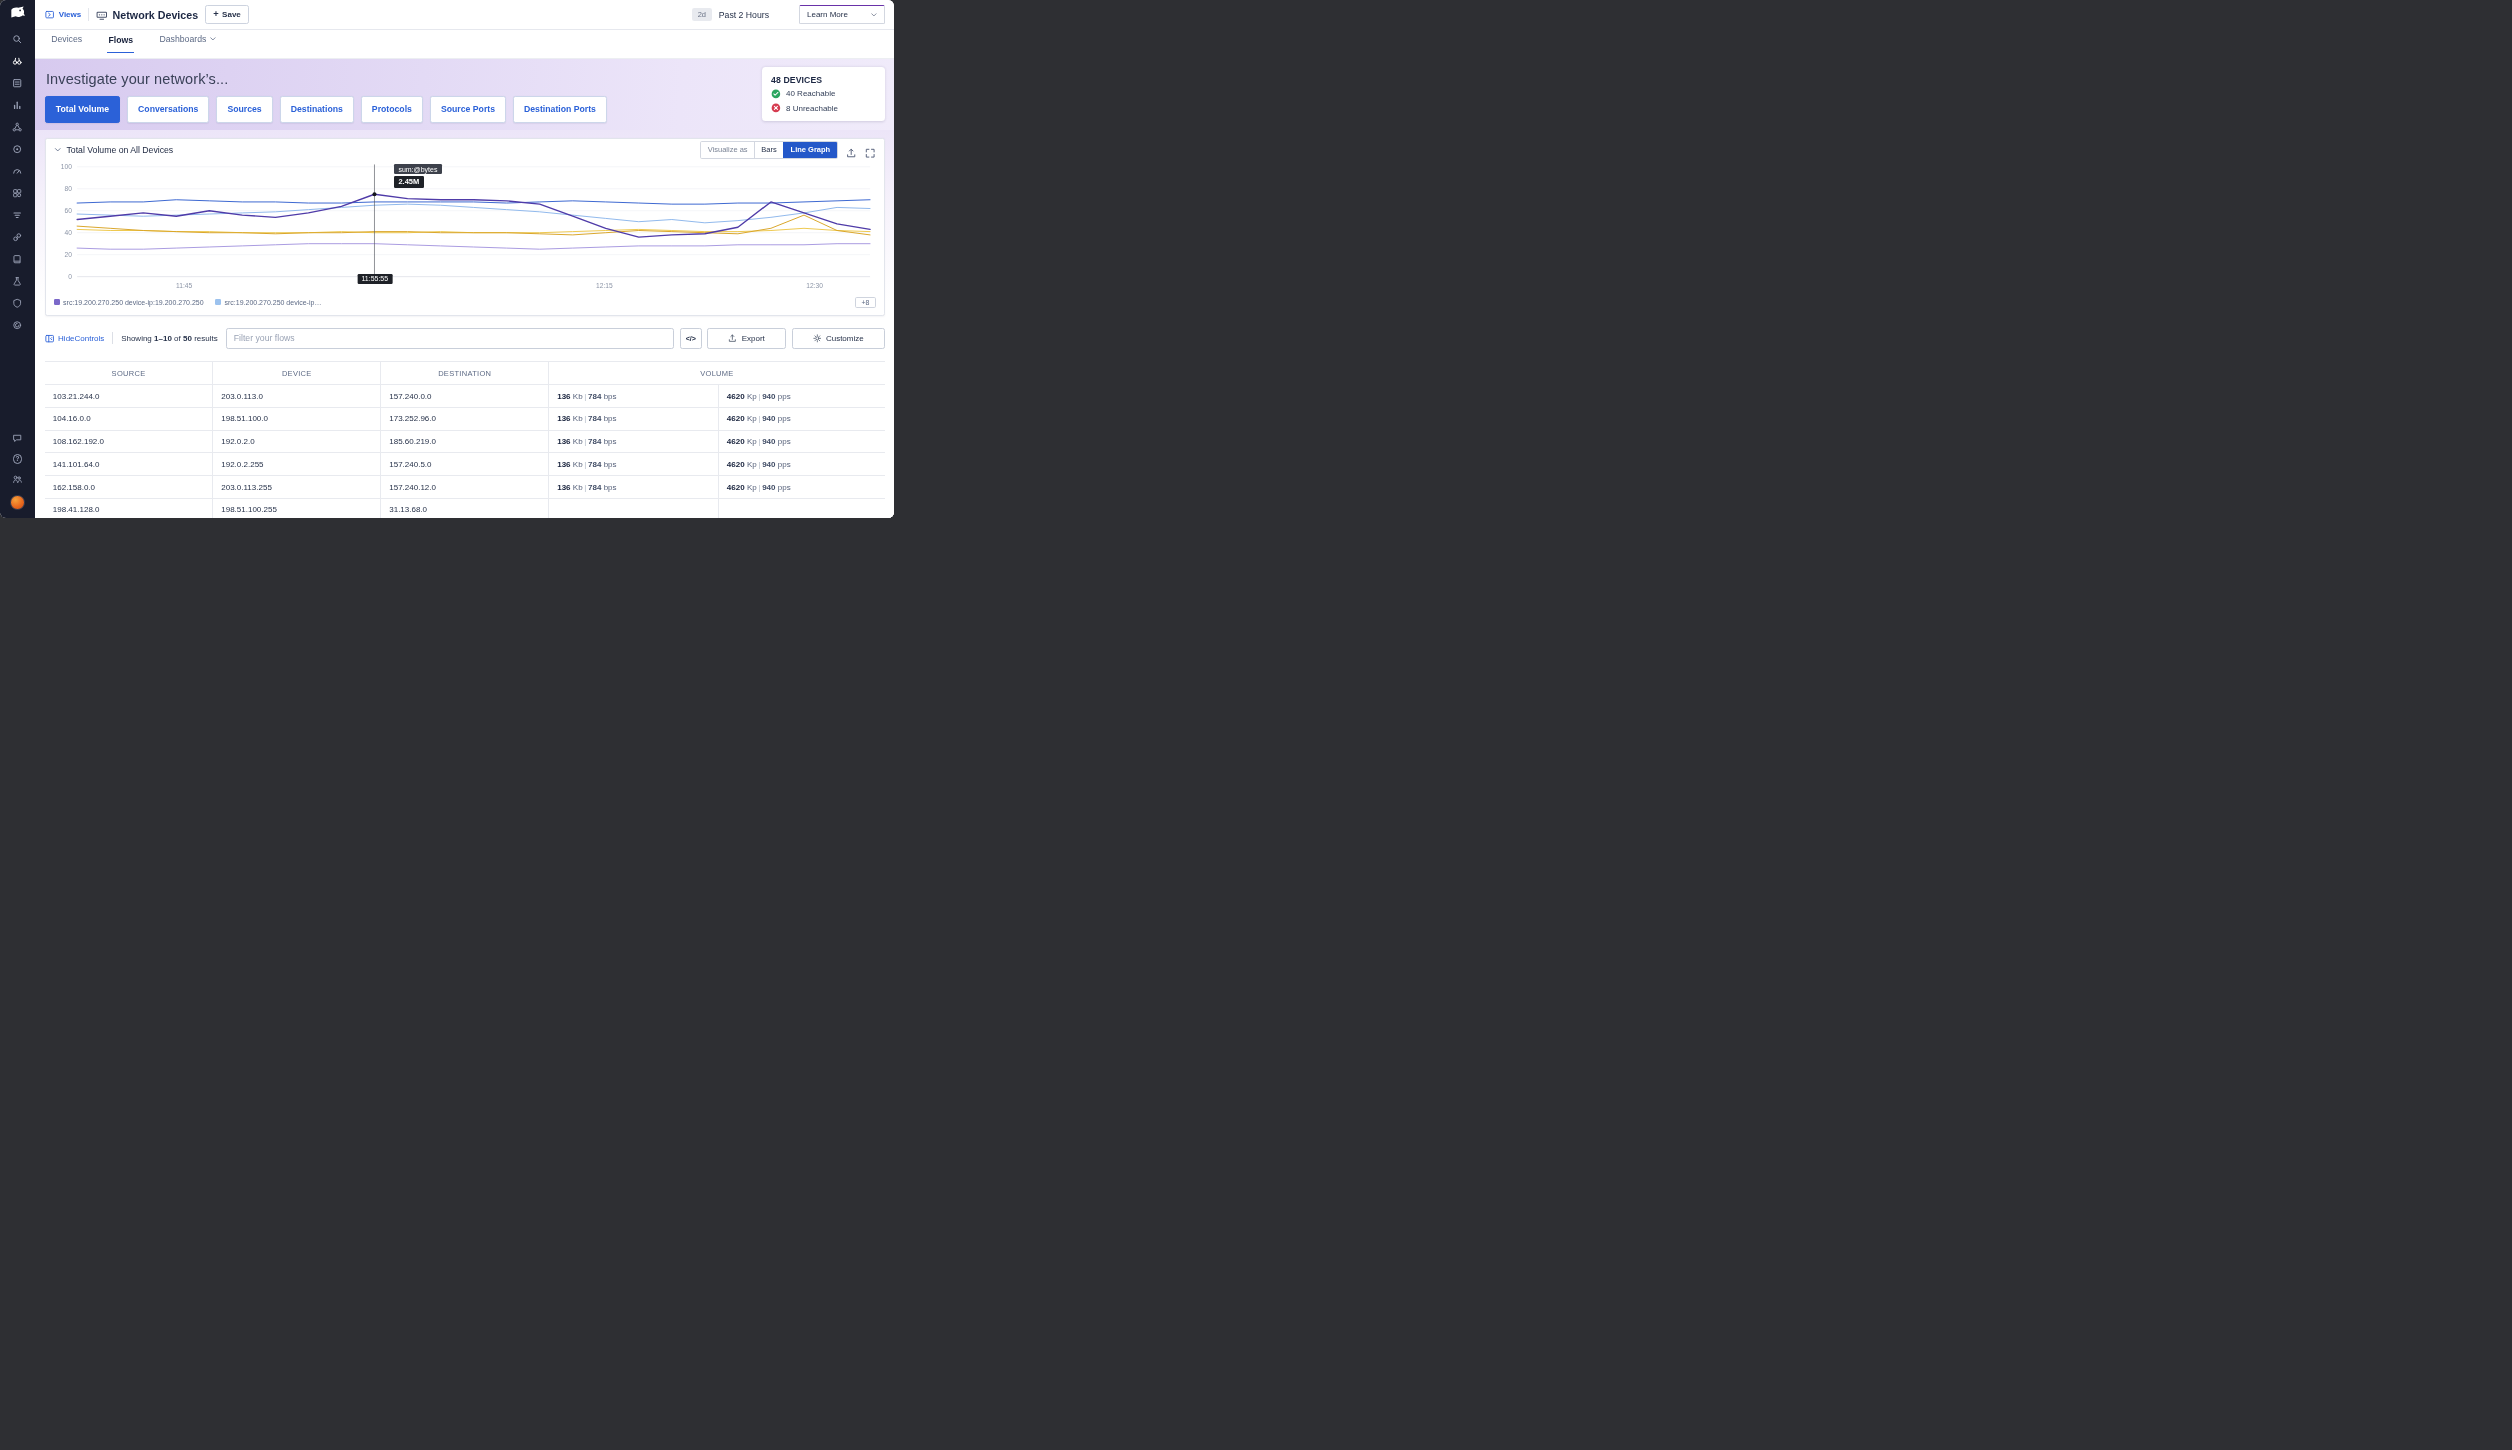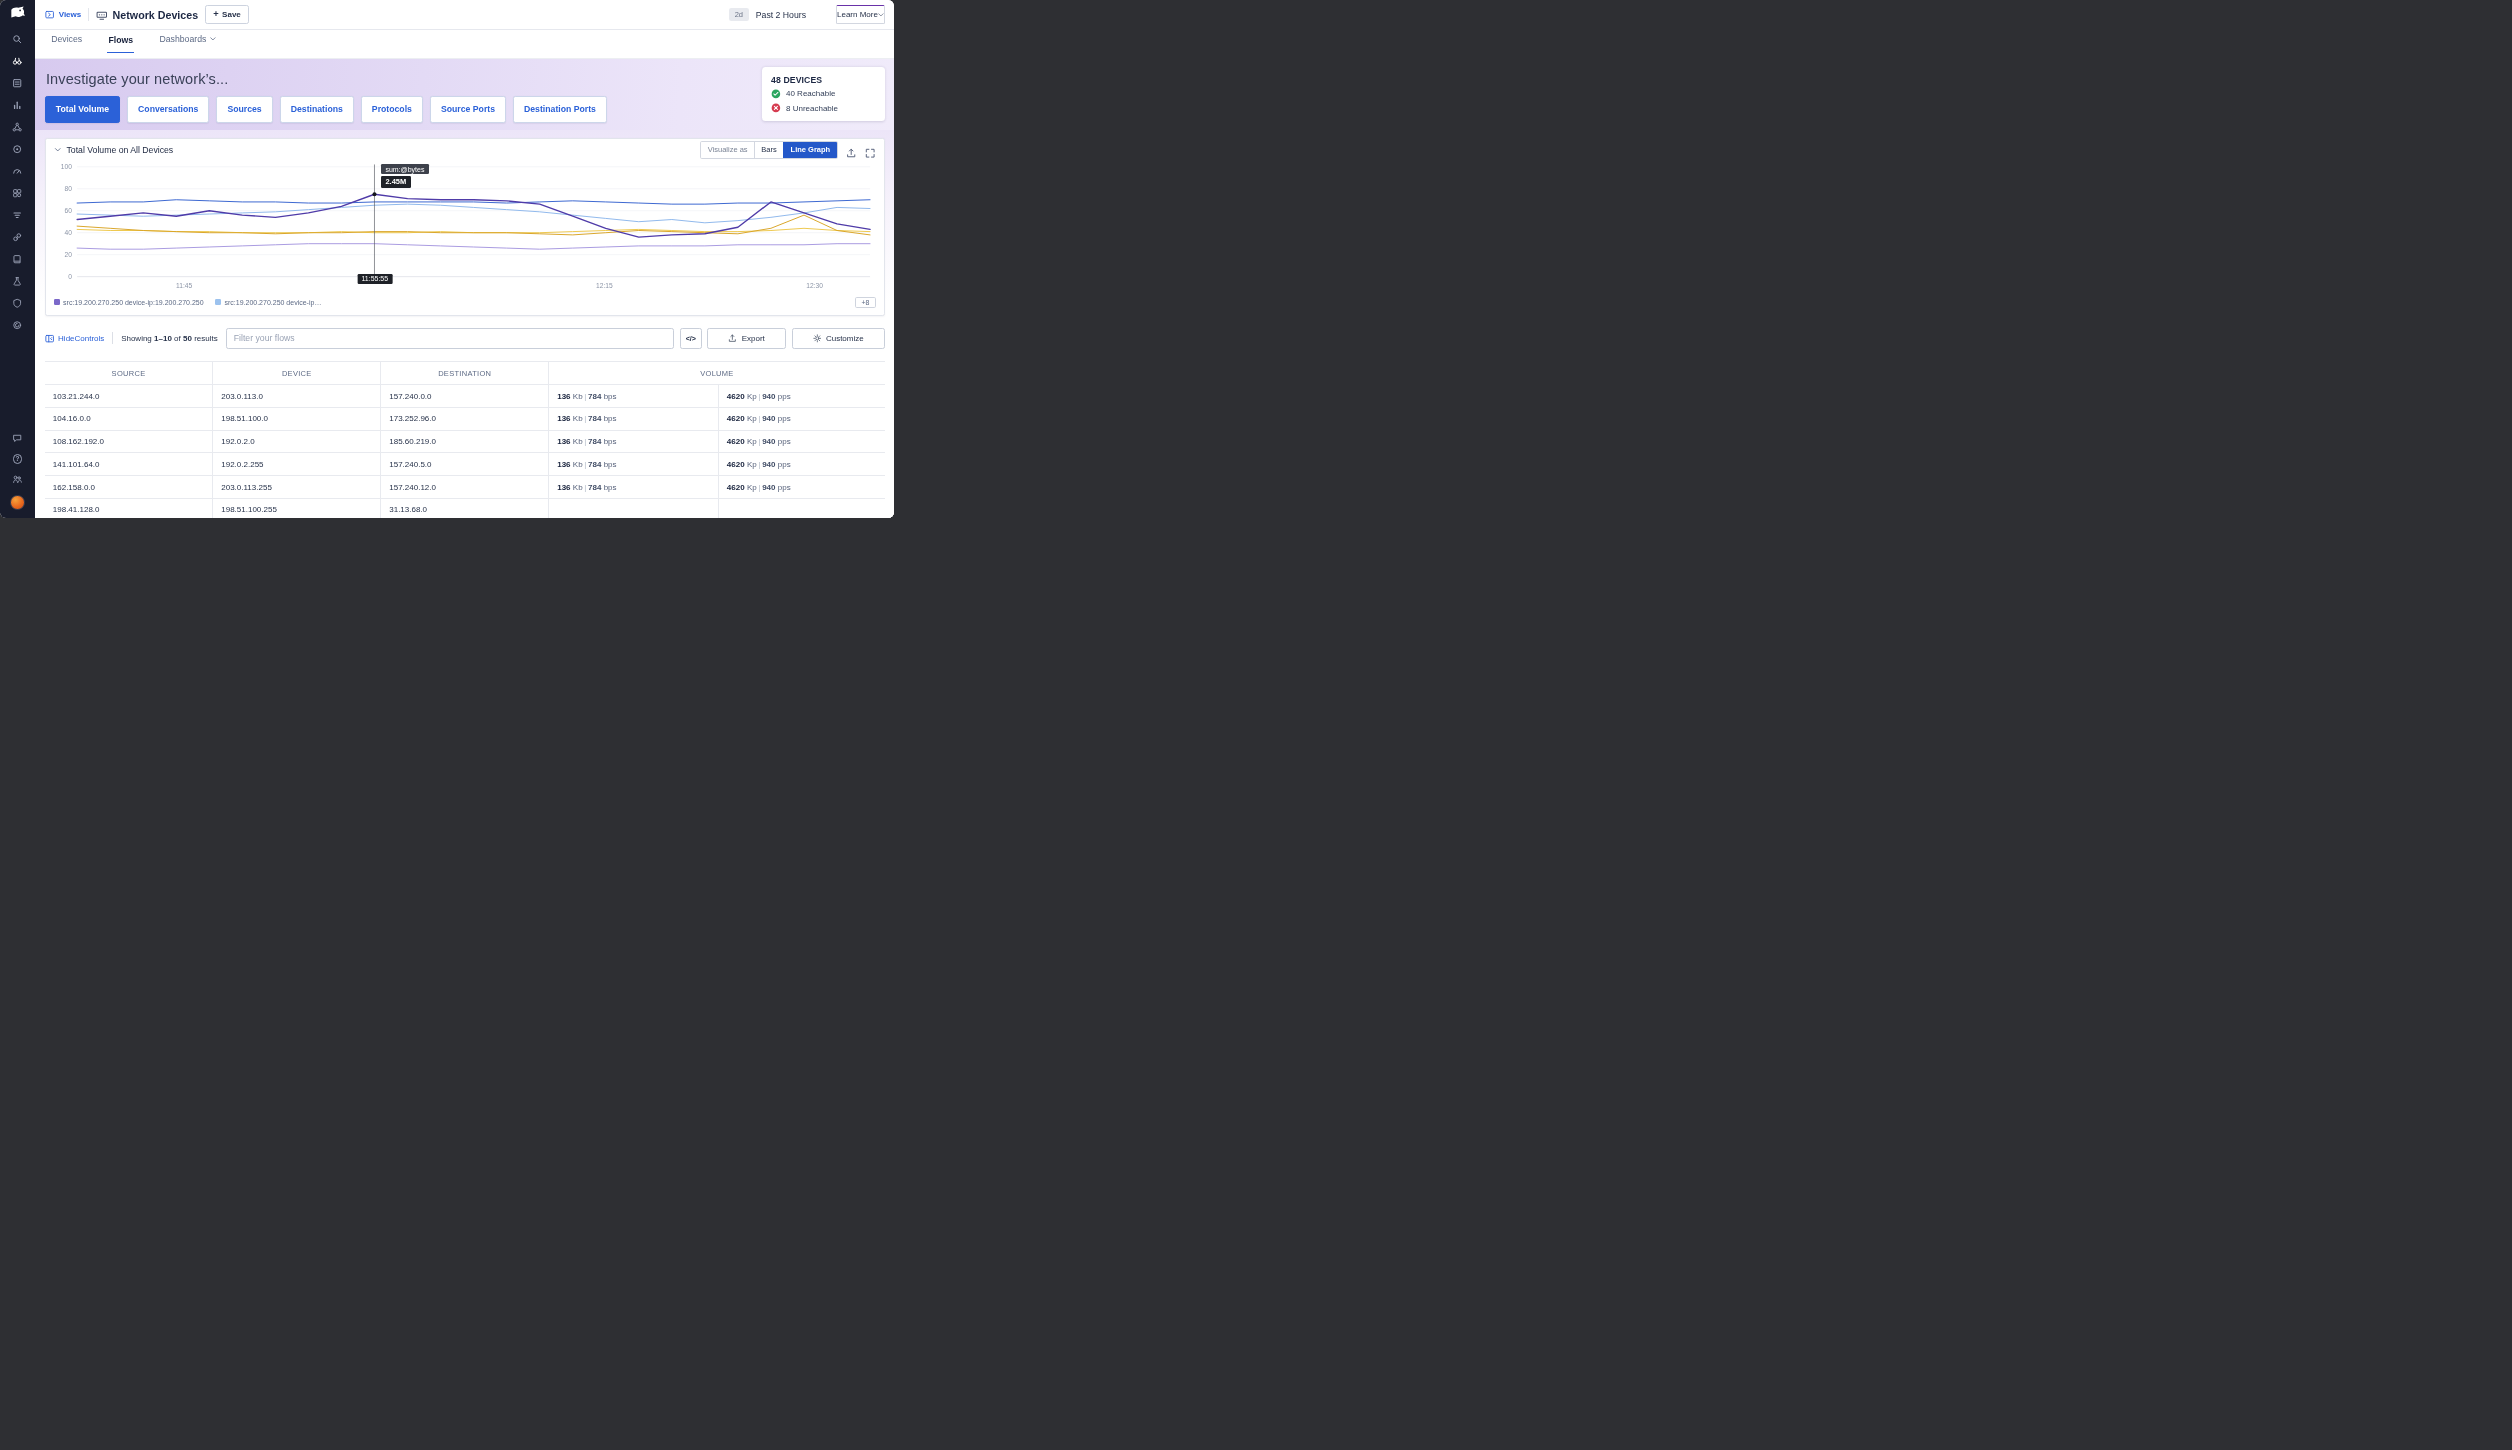--- a/index.html
+++ b/index.html
@@ -32,21 +32,21 @@
   .views-btn { display:flex; align-items:center; gap:4px; color:#2b61d8; font-size:8px; font-weight:600; }
   .tb-div { width:0.6px; height:12.7px; background:#e3e6ec; }
   .title-wrap { display:flex; align-items:center; gap:5.2px; }
   .page-title { font-size:10.7px; font-weight:700; color:#1c2743; }
   .save-btn { display:flex; align-items:center; gap:3.5px; height:18.5px; padding:0 7px;
     border:0.6px solid #cdd3df; border-radius:2.3px; color:#27324a; font-size:8px; font-weight:600; background:#fff; }
   .save-btn .plus { font-size:9.3px; font-weight:700; line-height:1; }
   .tb-spacer { flex:1; }
   .badge-2d { background:#e8eaef; border-radius:2.3px; padding:2.3px 5.8px; font-size:7.5px; color:#6a7386; }
   .time-range { font-size:8.7px; color:#27324a; margin-right:23px; }
-  .learn-more { display:flex; align-items:center; gap:0; height:19.7px; padding:0 0;
+  .learn-more { display:flex; align-items:center; gap:23px; height:19.7px; padding:0 7px;
     border:0.6px solid #d3d7e0; border-top:1.7px solid #6932a8; border-radius:1.7px;
     background:#fff; font-size:8px; color:#27324a; }
   .caret { width:5.8px; height:4px; color:#6a7386; display:block; }
 
   .tabbar { height:29px; flex:0 0 29px; display:flex; align-items:center; gap:24px;
     padding:0 15px; border-bottom:0.6px solid #eceef2; }
   .tab { display:flex; align-items:center; gap:4px; padding:0 1.2px 8.7px; font-size:8.7px;
     color:#5d6a85; border-bottom:1.7px solid transparent; }
   .tab.active { color:#17203a; font-weight:600; border-bottom-color:#2b61d8; padding-bottom:7px; }
 
@@ -346,21 +346,21 @@
                 <text x="1315.03" y="218" text-anchor="middle" fill="#8b94a6" font-size="11.5" font-family="Liberation Sans, sans-serif">12:30</text>
                 <polyline points="40.0,148.6 97.1,150.5 154.3,150.5 211.4,148.6 268.5,146.7 325.6,144.8 382.8,142.9 439.9,141.0 497.0,141.0 554.1,141.0 611.3,142.9 668.4,144.8 725.5,146.7 782.6,148.6 839.8,150.5 896.9,148.6 954.0,146.7 1011.1,144.8 1068.3,144.8 1125.4,144.8 1182.5,142.9 1239.6,142.9 1296.8,142.9 1353.9,141.0 1411.0,141.0" fill="none" stroke="#a89ae0" stroke-width="1.7" stroke-linejoin="round" stroke-linecap="round"></polyline>
                 <polyline points="40.0,116.3 97.1,118.2 154.3,118.2 211.4,120.1 268.5,120.1 325.6,122.0 382.8,122.0 439.9,122.0 497.0,120.1 554.1,122.0 611.3,122.0 668.4,120.1 725.5,122.0 782.6,122.0 839.8,122.0 896.9,120.1 954.0,118.2 1011.1,116.3 1068.3,118.2 1125.4,120.1 1182.5,120.1 1239.6,118.2 1296.8,114.4 1353.9,118.2 1411.0,120.1" fill="none" stroke="#eec84e" stroke-width="1.7" stroke-linejoin="round" stroke-linecap="round"></polyline>
                 <polyline points="40.0,110.6 97.1,114.4 154.3,118.2 211.4,120.1 268.5,122.0 325.6,122.0 382.8,123.9 439.9,122.0 497.0,122.0 554.1,120.1 611.3,120.1 668.4,122.0 725.5,122.0 782.6,122.0 839.8,123.9 896.9,125.8 954.0,122.0 1011.1,118.2 1068.3,120.1 1125.4,122.0 1182.5,123.9 1239.6,114.4 1296.8,91.6 1353.9,118.2 1411.0,125.8" fill="none" stroke="#d9a528" stroke-width="1.7" stroke-linejoin="round" stroke-linecap="round"></polyline>
                 <polyline points="40.0,89.7 97.1,91.6 154.3,93.5 211.4,91.6 268.5,89.7 325.6,87.8 382.8,85.9 439.9,82.1 497.0,78.3 554.1,74.5 611.3,72.6 668.4,74.5 725.5,78.3 782.6,82.1 839.8,85.9 896.9,91.6 954.0,97.3 1011.1,103.0 1068.3,99.2 1125.4,104.9 1182.5,101.1 1239.6,95.4 1296.8,87.8 1353.9,78.3 1411.0,80.2" fill="none" stroke="#8fb8ec" stroke-width="1.7" stroke-linejoin="round" stroke-linecap="round"></polyline>
                 <polyline points="40.0,70.7 97.1,68.8 154.3,68.8 211.4,65.0 268.5,66.9 325.6,68.8 382.8,68.8 439.9,70.7 497.0,70.7 554.1,68.8 611.3,68.8 668.4,68.8 725.5,68.8 782.6,70.7 839.8,68.8 896.9,66.9 954.0,68.8 1011.1,70.7 1068.3,72.6 1125.4,72.6 1182.5,70.7 1239.6,70.7 1296.8,68.8 1353.9,66.9 1411.0,65.0" fill="none" stroke="#3a66d0" stroke-width="1.7" stroke-linejoin="round" stroke-linecap="round"></polyline>
                 <polyline points="40.0,99.2 97.1,93.5 154.3,87.8 211.4,93.5 268.5,84.0 325.6,91.6 382.8,95.4 439.9,87.8 497.0,76.4 554.1,55.5 611.3,63.1 668.4,65.0 725.5,65.0 782.6,66.9 839.8,72.6 896.9,93.5 954.0,114.4 1011.1,129.6 1068.3,125.8 1125.4,123.9 1182.5,112.5 1239.6,68.8 1296.8,87.8 1353.9,106.8 1411.0,116.3" fill="none" stroke="#4f3ba8" stroke-width="2.4" stroke-linejoin="round" stroke-linecap="round"></polyline>
                 <line x1="554.125" y1="4" x2="554.125" y2="198" stroke="#3f434c" stroke-width="1"></line>
                 <circle cx="554.125" cy="55.5" r="3.5" fill="#14161b"></circle>
               </svg>
-            <div class="chart-tooltip" style="left: 335px;">
+            <div class="chart-tooltip" style="left: 348px;">
               <span class="tt1">sum:@bytes</span>
               <span class="tt2">2.45M</span>
             </div>
             <span class="time-chip" style="left: 329px;">11:55:55</span>
           </div>
 
           <div class="legend">
             <div class="legend-item">
               <span class="swatch" style="background: rgb(123, 104, 201);"></span>
               <span>src:19.200.270.250 device-ip:19.200.270.250</span>

